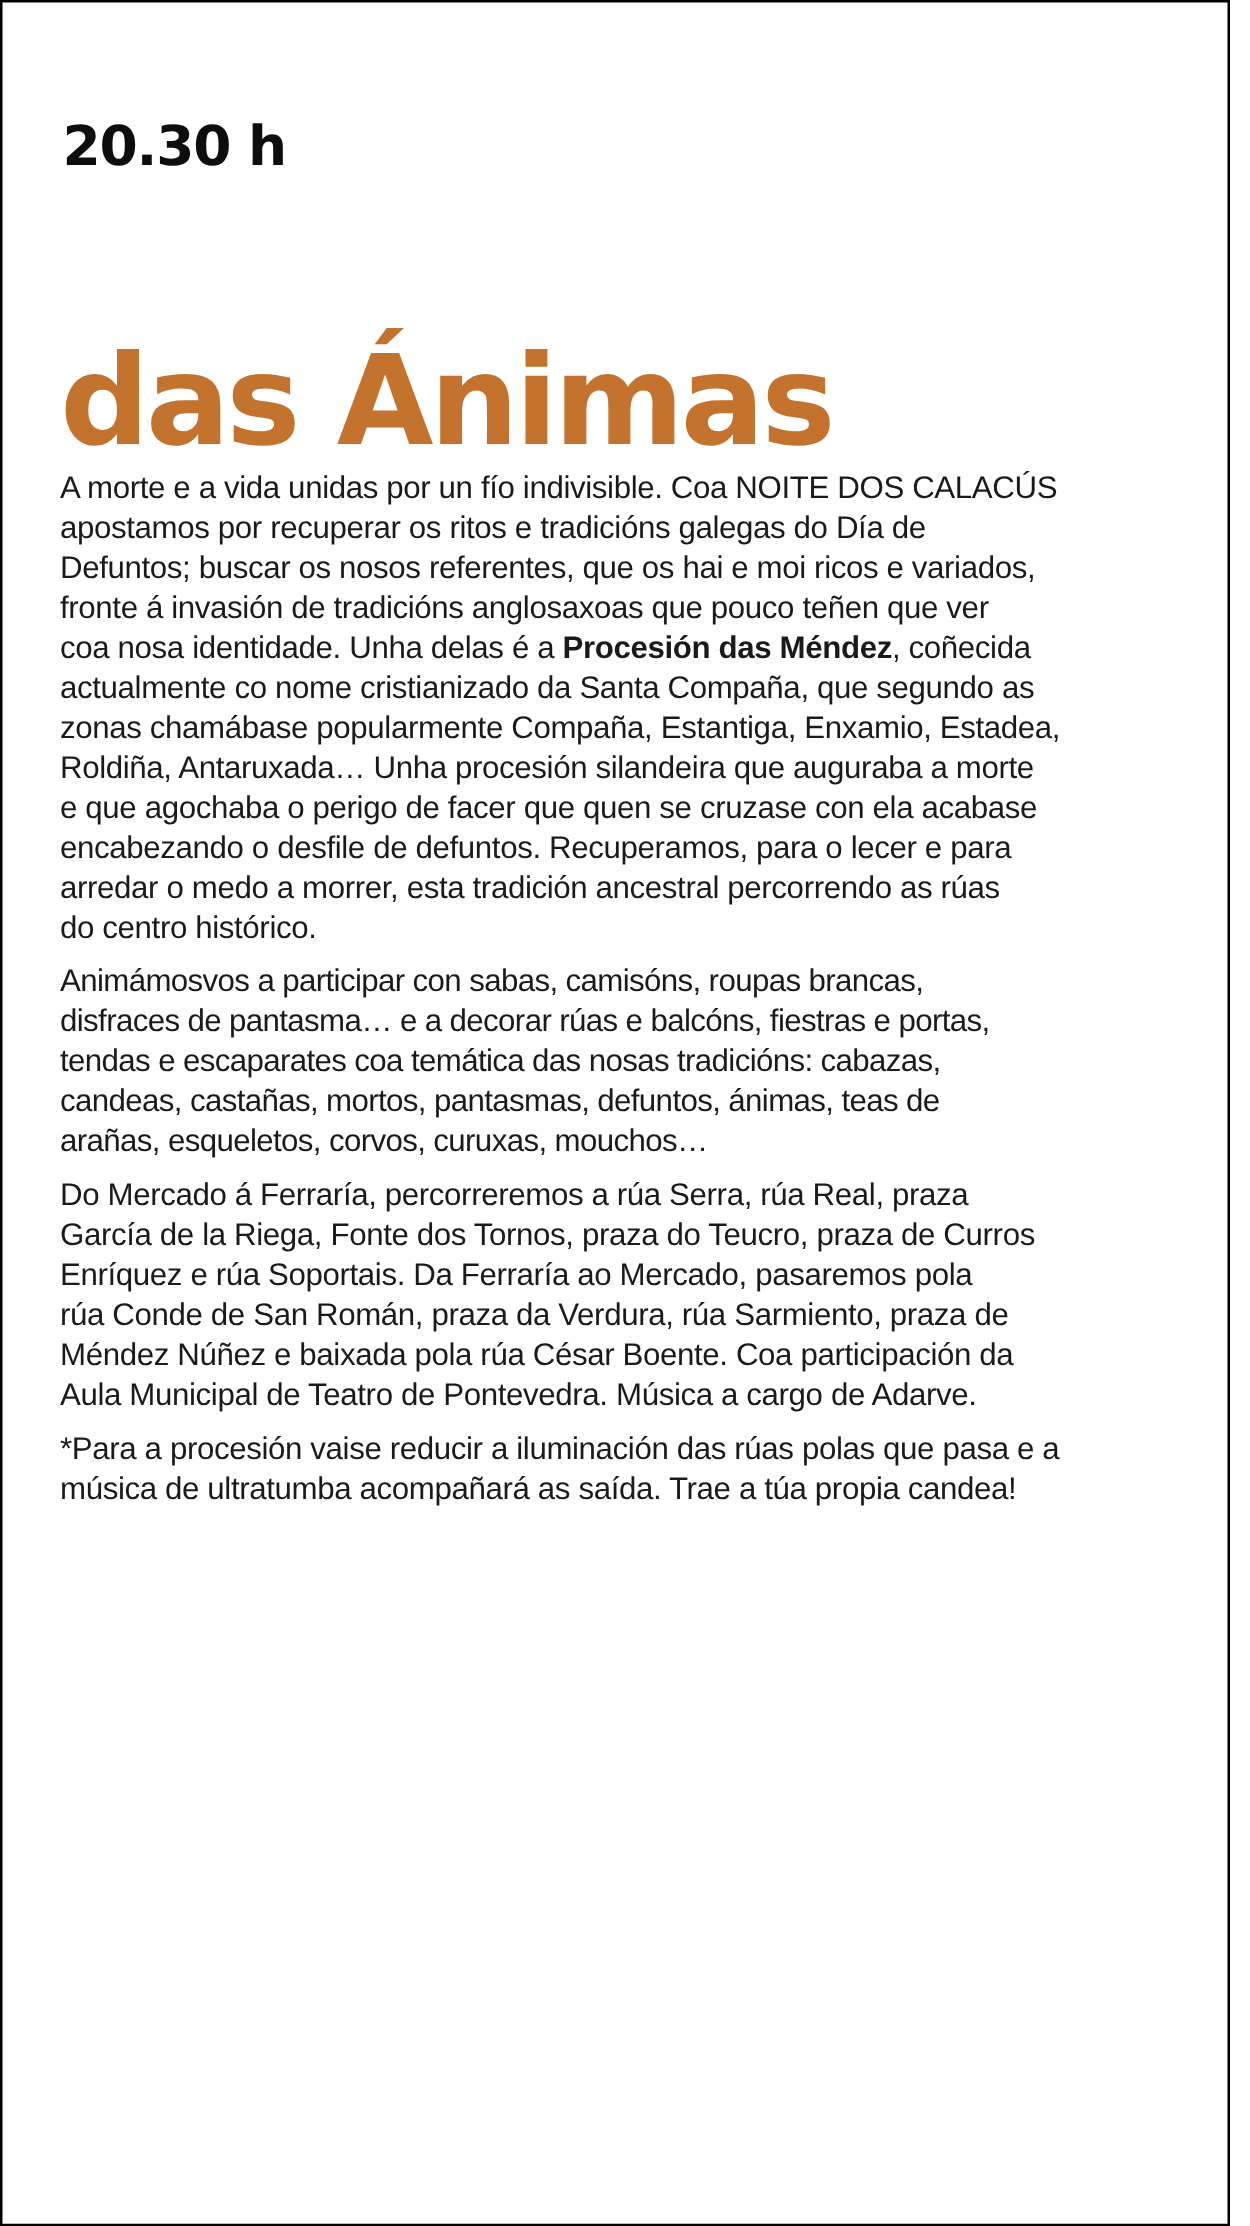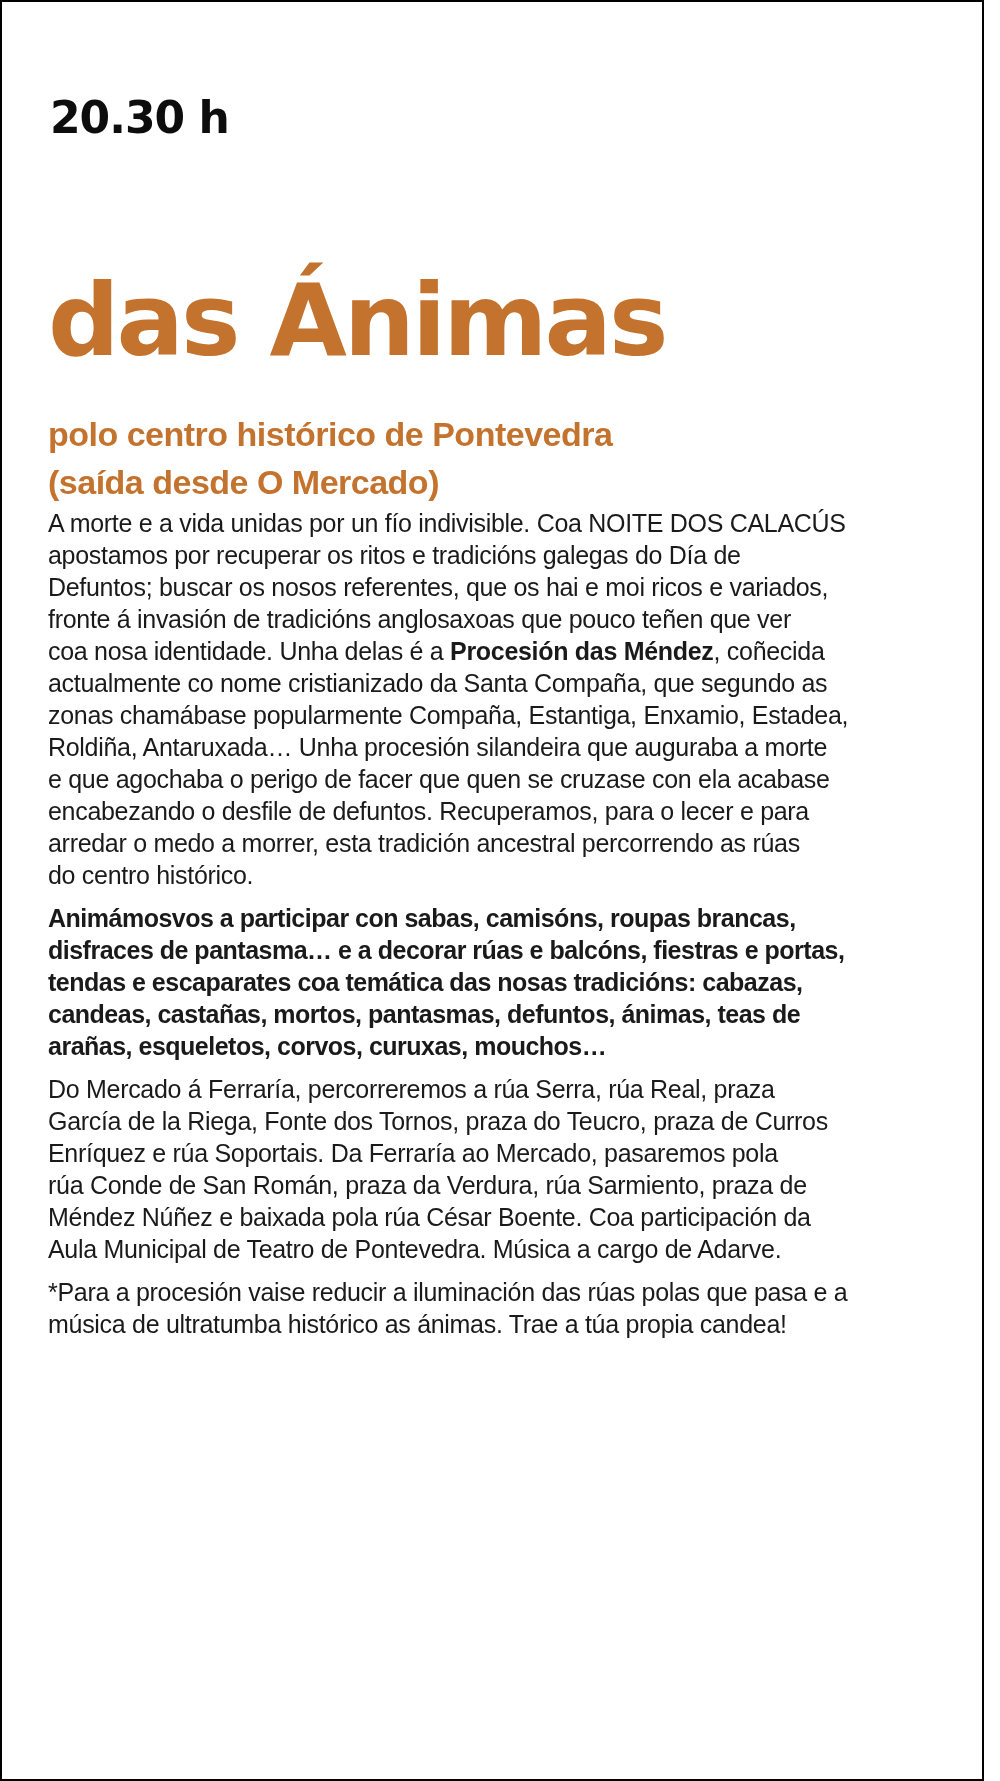--- a/index.html
+++ b/index.html
@@ -51,37 +51,36 @@
     line-height: 32px;
     letter-spacing: -0.3px;
     color: var(--color-text, #1a1a1a);
     max-width: 918px;
   }
   .body-text p {
     white-space: pre-line;
     margin: 0 0 11px 0;
   }
   .body-text p.bold-par {
-    font-weight: bold;
+    font-weight: normal;
     letter-spacing: -0.5px;
   }
   .body-text strong {
     font-weight: bold;
   }
 </style>
 </head>
 <body>
 
 <div class="page">
 
   <div class="time">20.30 h</div>
 
   <h1 class="title"><br><span>das Ánimas</span></h1>
 
-  <h2 class="subtitle"><span>polo centro histórico de Pontevedra</span><br><span>(saída desde O Mercado)</span></h2>
 
   <div class="body-text">
 
     <p><span>A morte e a vida unidas por un fío indivisible. Coa NOITE DOS CALACÚS
 apostamos por recuperar os ritos e tradicións galegas do Día de
 Defuntos; buscar os nosos referentes, que os hai e moi ricos e variados,
 fronte á invasión de tradicións anglosaxoas que pouco teñen que ver
 coa nosa identidade. Unha delas é a </span><strong>Procesión das Méndez</strong><span>, coñecida
 actualmente co nome cristianizado da Santa Compaña, que segundo as
 zonas chamábase popularmente Compaña, Estantiga, Enxamio, Estadea,
@@ -98,17 +97,17 @@
 arañas, esqueletos, corvos, curuxas, mouchos…</p>
 
     <p>Do Mercado á Ferraría, percorreremos a rúa Serra, rúa Real, praza
 García de la Riega, Fonte dos Tornos, praza do Teucro, praza de Curros
 Enríquez e rúa Soportais. Da Ferraría ao Mercado, pasaremos pola
 rúa Conde de San Román, praza da Verdura, rúa Sarmiento, praza de
 Méndez Núñez e baixada pola rúa César Boente. Coa participación da
 Aula Municipal de Teatro de Pontevedra. Música a cargo de Adarve.</p>
 
     <p>*Para a procesión vaise reducir a iluminación das rúas polas que pasa e a
-música de ultratumba histórico as ánimas. Trae a túa propia candea!</p>
+música de ultratumba acompañará as saída. Trae a túa propia candea!</p>
 
   </div>
 
 </div>
 
 </body></html>

